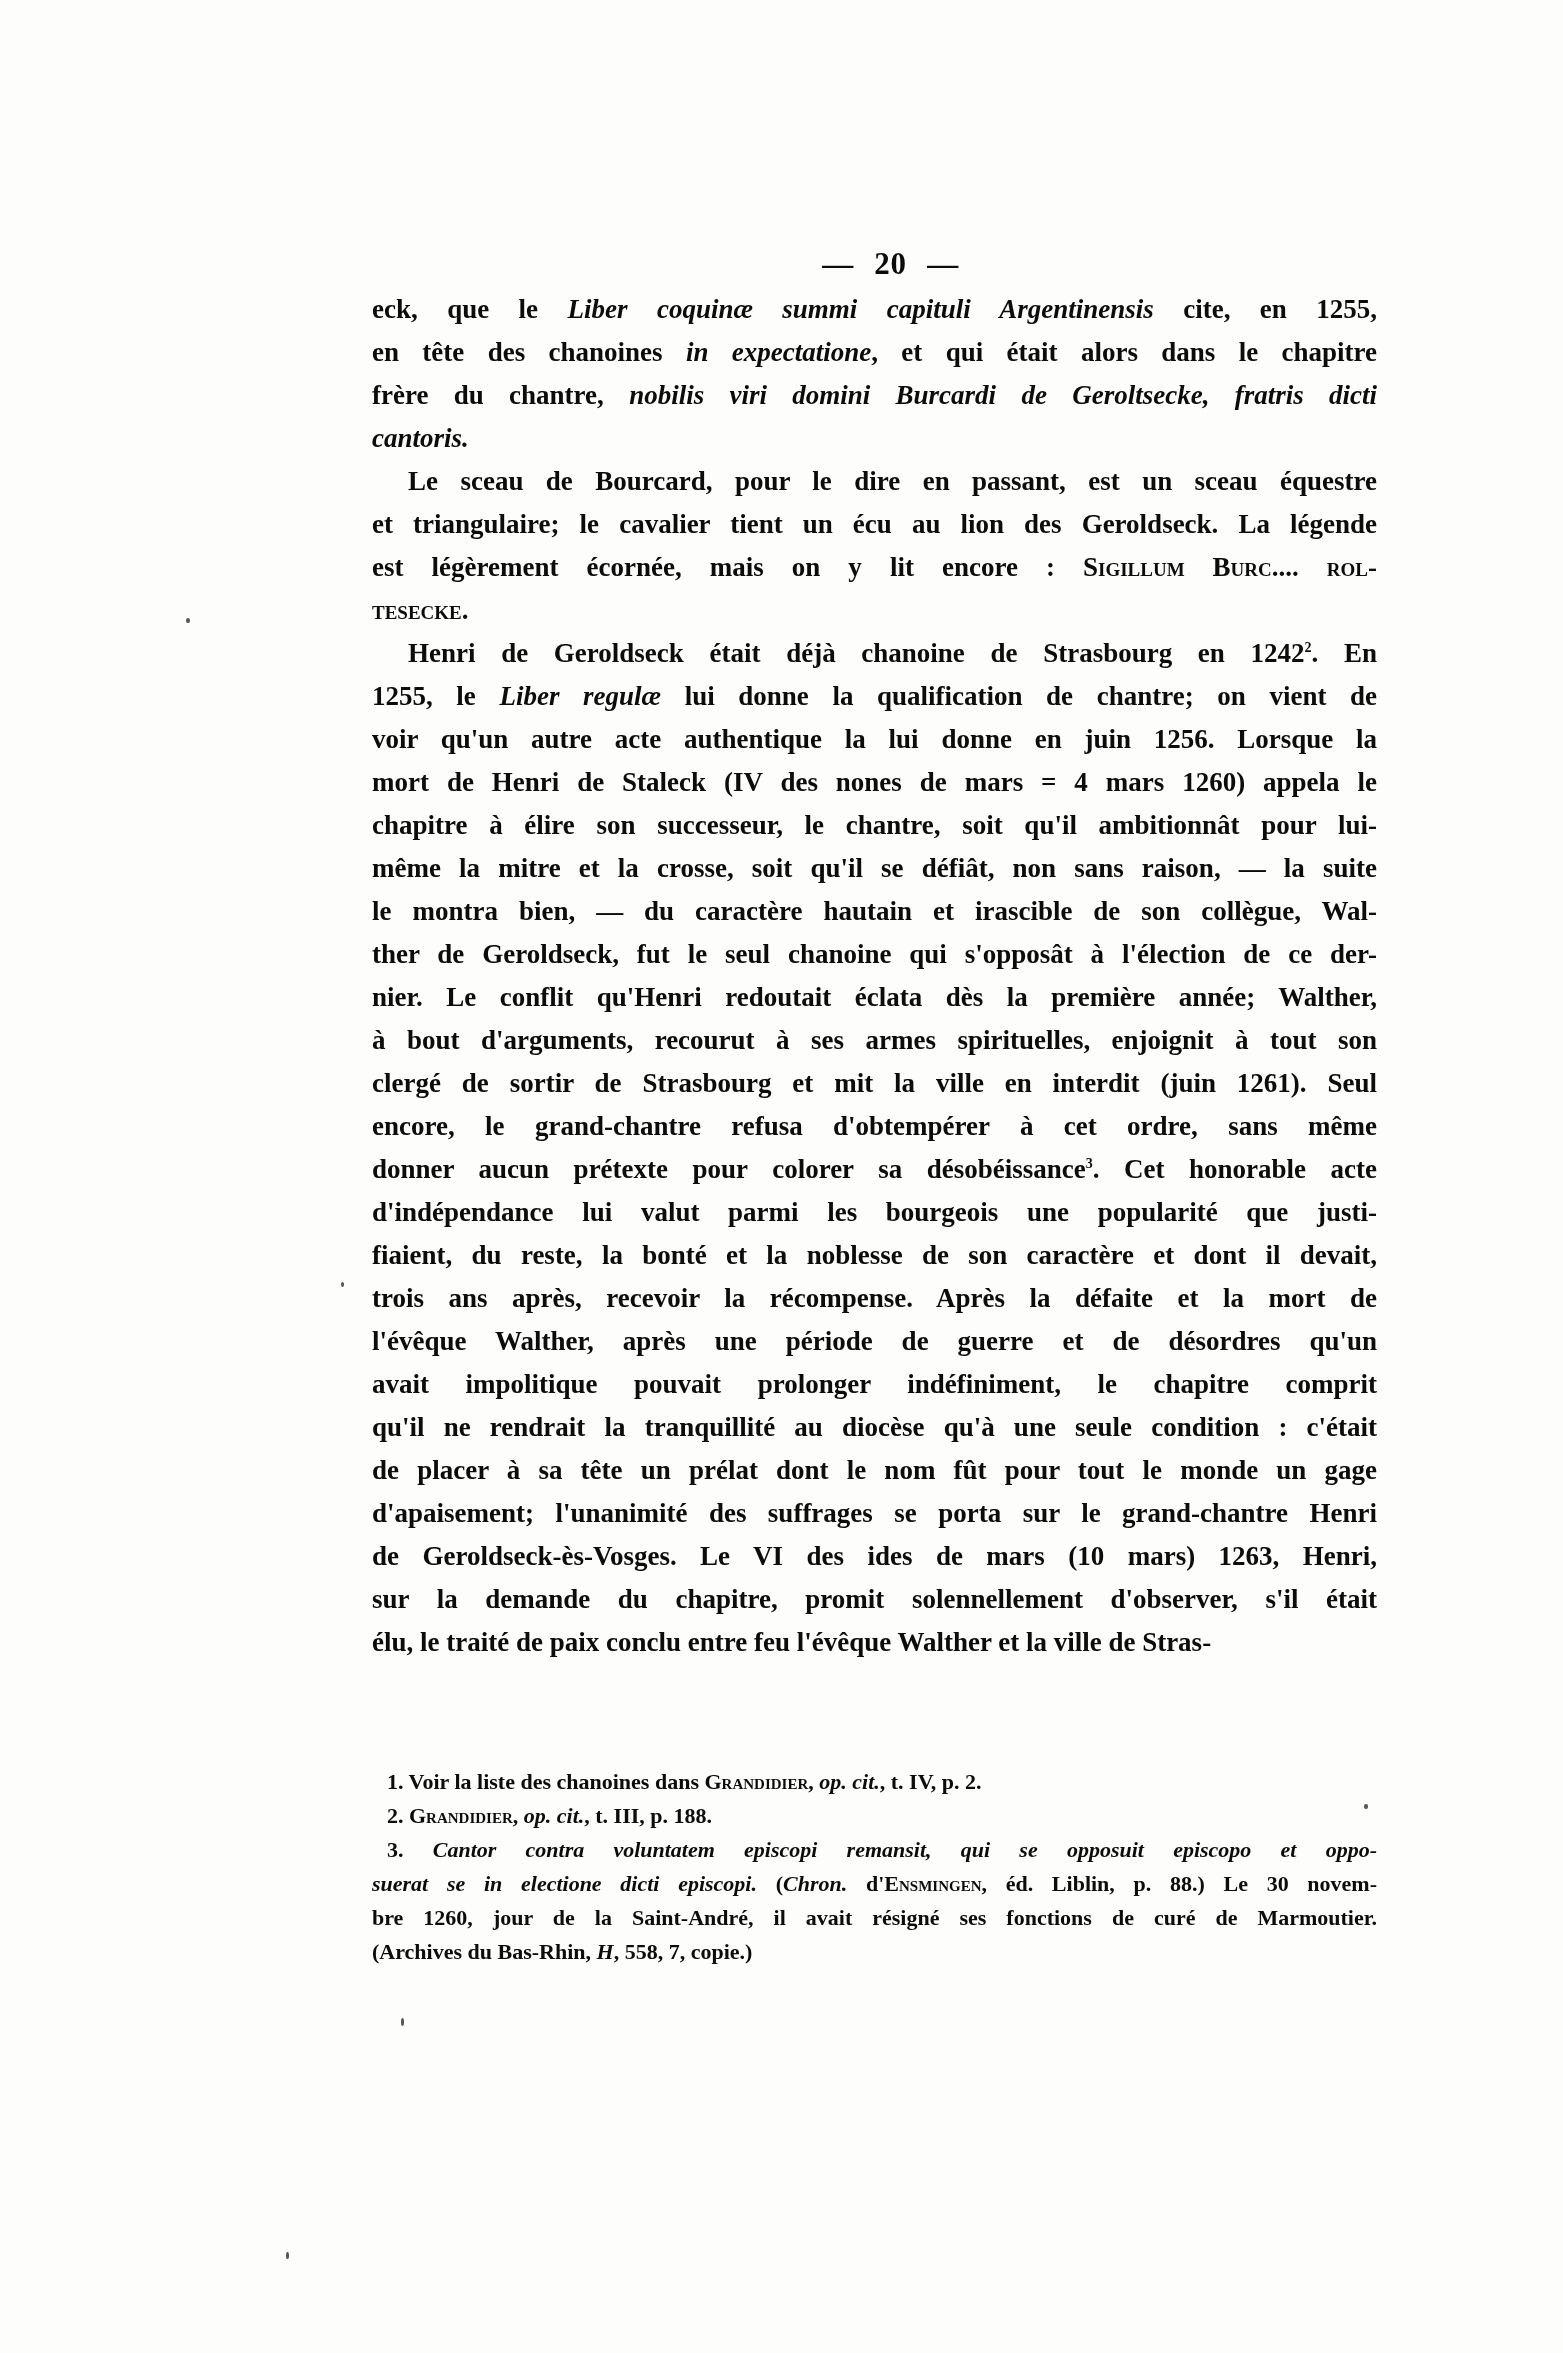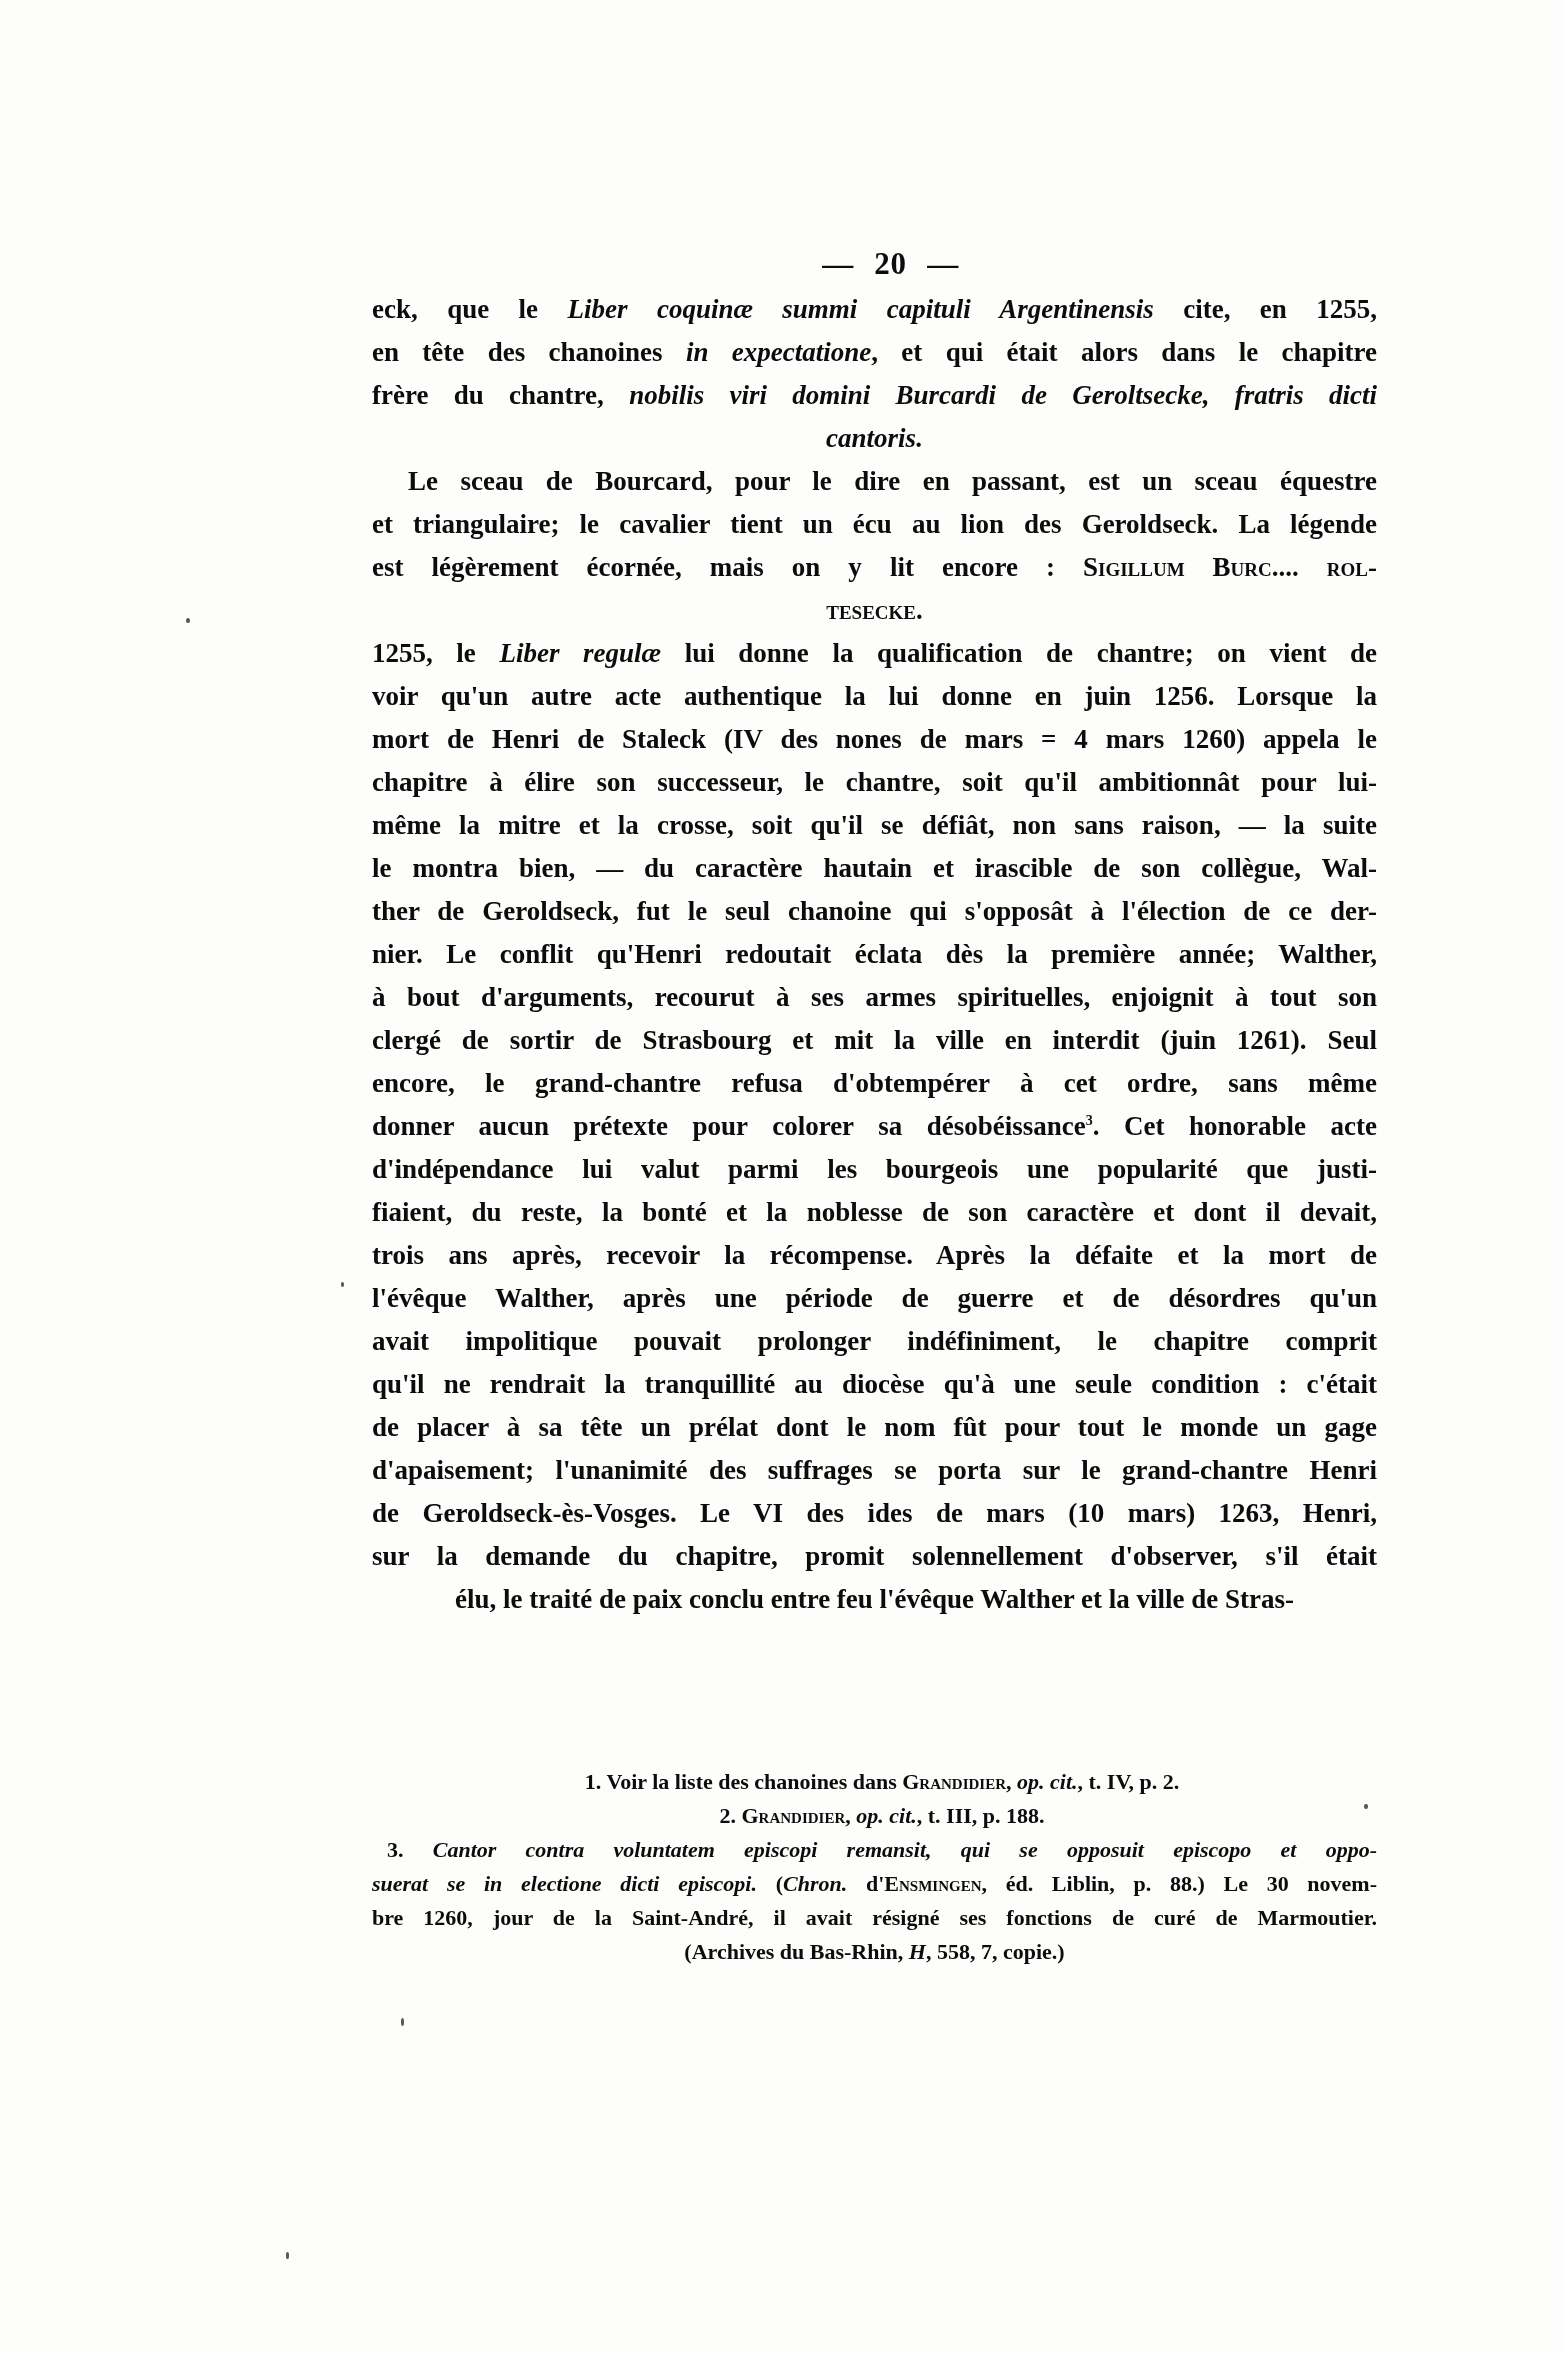--- a/index.html
+++ b/index.html
@@ -41,21 +41,21 @@
     left: 372px;
     top: 1765px;
     width: 1005px;
     font-size: 22px;
     font-weight: 700;
   }
   .footnotes .line {
     height: 34px;
     line-height: 34px;
   }
-  .line { text-align: center; }
+  .line { text-align: left; }
   .line.j { text-align: justify; text-align-last: justify; }
   .italic { font-style: italic; }
   .smallcaps { font-variant: small-caps; }
   .sup { font-size: 0.52em; vertical-align: super; line-height: 0; }
   .speck {
     position: absolute;
     background: #3a3a3a;
     border-radius: 50%;
     opacity: 0.85;
   }
@@ -73,20 +73,21 @@
         <div class="line j"><span>frère du chantre, </span><span class="italic">nobilis viri domini Burcardi de Geroltsecke, fratris dicti</span></div>
         <div class="line"><span class="italic">cantoris.</span></div>
       </div>
       <div>
         <div class="line j" style="padding-left: 36px;"><span>Le sceau de Bourcard, pour le dire en passant, est un sceau équestre</span></div>
         <div class="line j"><span>et triangulaire; le cavalier tient un écu au lion des Geroldseck. La légende</span></div>
         <div class="line j"><span>est légèrement écornée, mais on y lit encore : </span><span class="smallcaps">Sigillum Burc.... rol-</span></div>
         <div class="line"><span class="smallcaps">tesecke.</span></div>
       </div>
       <div>
+        <div class="line j" style="padding-left: 36px;"><span>Henri de Geroldseck était déjà chanoine de Strasbourg en 1242</span><span class="sup">2</span><span>. En</span></div>
         <div class="line j"><span>1255, le </span><span class="italic">Liber regulæ</span><span> lui donne la qualification de chantre; on vient de</span></div>
         <div class="line j"><span>voir qu'un autre acte authentique la lui donne en juin 1256. Lorsque la</span></div>
         <div class="line j"><span>mort de Henri de Staleck (IV des nones de mars = 4 mars 1260) appela le</span></div>
         <div class="line j"><span>chapitre à élire son successeur, le chantre, soit qu'il ambitionnât pour lui-</span></div>
         <div class="line j"><span>même la mitre et la crosse, soit qu'il se défiât, non sans raison, — la suite</span></div>
         <div class="line j"><span>le montra bien, — du caractère hautain et irascible de son collègue, Wal-</span></div>
         <div class="line j"><span>ther de Geroldseck, fut le seul chanoine qui s'opposât à l'élection de ce der-</span></div>
         <div class="line j"><span>nier. Le conflit qu'Henri redoutait éclata dès la première année; Walther,</span></div>
         <div class="line j"><span>à bout d'arguments, recourut à ses armes spirituelles, enjoignit à tout son</span></div>
         <div class="line j"><span>clergé de sortir de Strasbourg et mit la ville en interdit (juin 1261). Seul</span></div>

